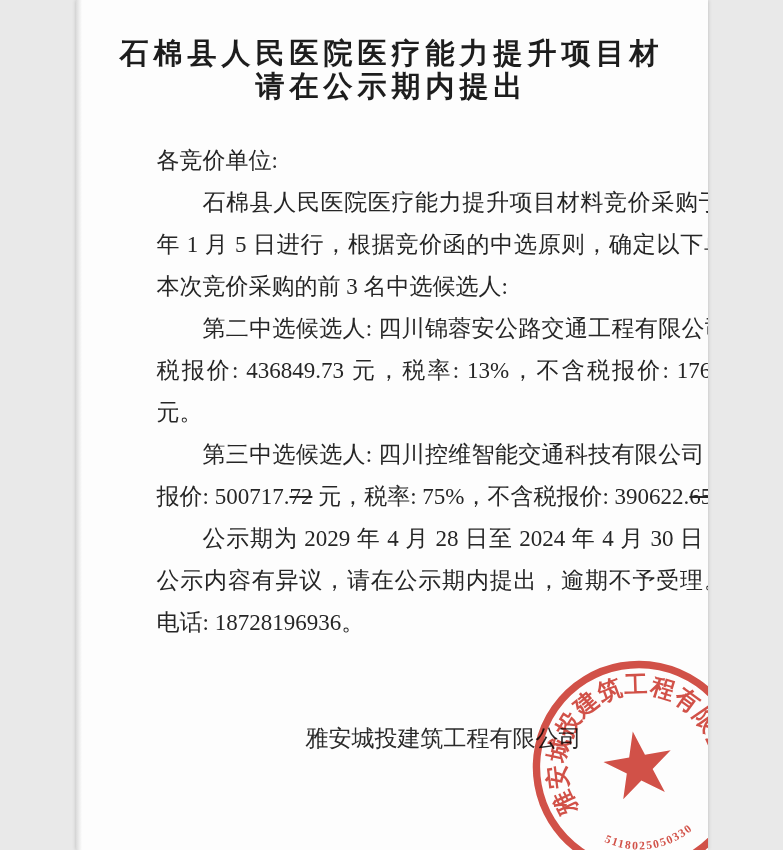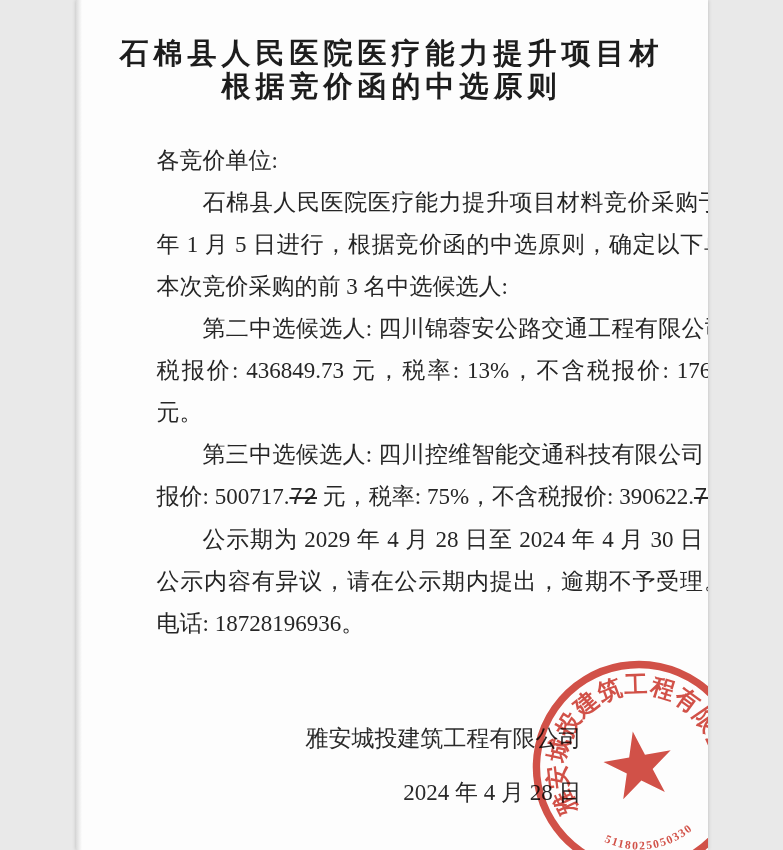--- a/index.html
+++ b/index.html
@@ -25,21 +25,21 @@
     color:#1d1d1d;
   }
   .title .tline{display:block;}
   .content{
     position:absolute;top:140px;left:81px;width:618px;
     font-size:23px;line-height:42px;text-align:justify;
   }
   .content p{margin:0;text-indent:2em;}
   .content p.salutation{text-indent:0;}
   .content p.first-para{}
-  .struck{text-decoration:line-through;text-decoration-thickness:2px;font-family:Liberation Mono, monospace;}
+  .struck{text-decoration:line-through;text-decoration-thickness:2px;}
   .signature{
     position:absolute;top:712px;right:126px;
     text-align:right;font-size:23px;line-height:54px;
     color:#2a2a2a;
   }
   .seal{
     position:absolute;left:452px;top:656px;width:222px;height:222px;
     transform:rotate(-10deg);
     opacity:.87;
     mix-blend-mode:multiply;
@@ -50,34 +50,33 @@
   .seal-text{fill:#cd372c;font-family:"Liberation Serif","DejaVu Serif",serif;font-weight:700;}
 </style>
 </head>
 <body>
 
 <div class="page">
   <div class="edge-left"></div>
 
   <h1 class="title">
     <span class="tline">石棉县人民医院医疗能力提升项目材</span>
-    <span class="tline">根据竞价函的中选原则</span>
+    <span class="tline">请在公示期内提出</span>
   </h1>
 
   <div class="content">
     <p class="salutation">各竞价单位:</p>
     <p class="first-para">石棉县人民医院医疗能力提升项目材料竞价采购于 2024 年 1 月 5 日进行，根据竞价函的中选原则，确定以下单位为本次竞价采购的前 3 名中选候选人:</p>
     <p>第二中选候选人: 四川锦蓉安公路交通工程有限公司，含税报价: 436849.73 元，税率: 13%，不含税报价: 176950.87 元。</p>
-    <p><span>第三中选候选人: 四川控维智能交通科技有限公司，含税报价: 500717.</span><span class="struck">72</span><span> 元，税率: 75%，不含税报价: 390622.</span><span class="struck">76</span><span> 元。</span></p>
+    <p><span>第三中选候选人: 四川控维智能交通科技有限公司，含税报价: 500717.</span><span class="struck">72</span><span> 元，税率: 75%，不含税报价: 390622.</span><span class="struck">65</span><span> 元。</span></p>
     <p>公示期为 2029 年 4 月 28 日至 2024 年 4 月 30 日，如对公示内容有异议，请在公示期内提出，逾期不予受理。投诉电话: 18728196936。</p>
   </div>
 
   <div class="signature">
     <div>雅安城投建筑工程有限公司</div>
-    <div>2024 年 4 月 28 日</div>
   </div>
 
   <svg class="seal" viewBox="0 0 210 210" xmlns="http://www.w3.org/2000/svg">
     <defs>
       <path id="sealArc" d="M 41.6,134.6 A 70,70 0 1 1 168.4,134.6" fill="none"></path>
       <path id="sealNum" d="M 60.3,168.9 A 78,78 0 0 0 149.7,168.9" fill="none"></path>
     </defs>
     <circle class="seal-ring" cx="105" cy="105" r="97"></circle>
     <polygon class="seal-star" points="105,71 112.6,94.5 137.3,94.5 117.4,109 125,132.5 105,118 85,132.5 92.6,109 72.7,94.5 97.4,94.5"></polygon>
     <text class="seal-text" font-size="23" letter-spacing="1">

